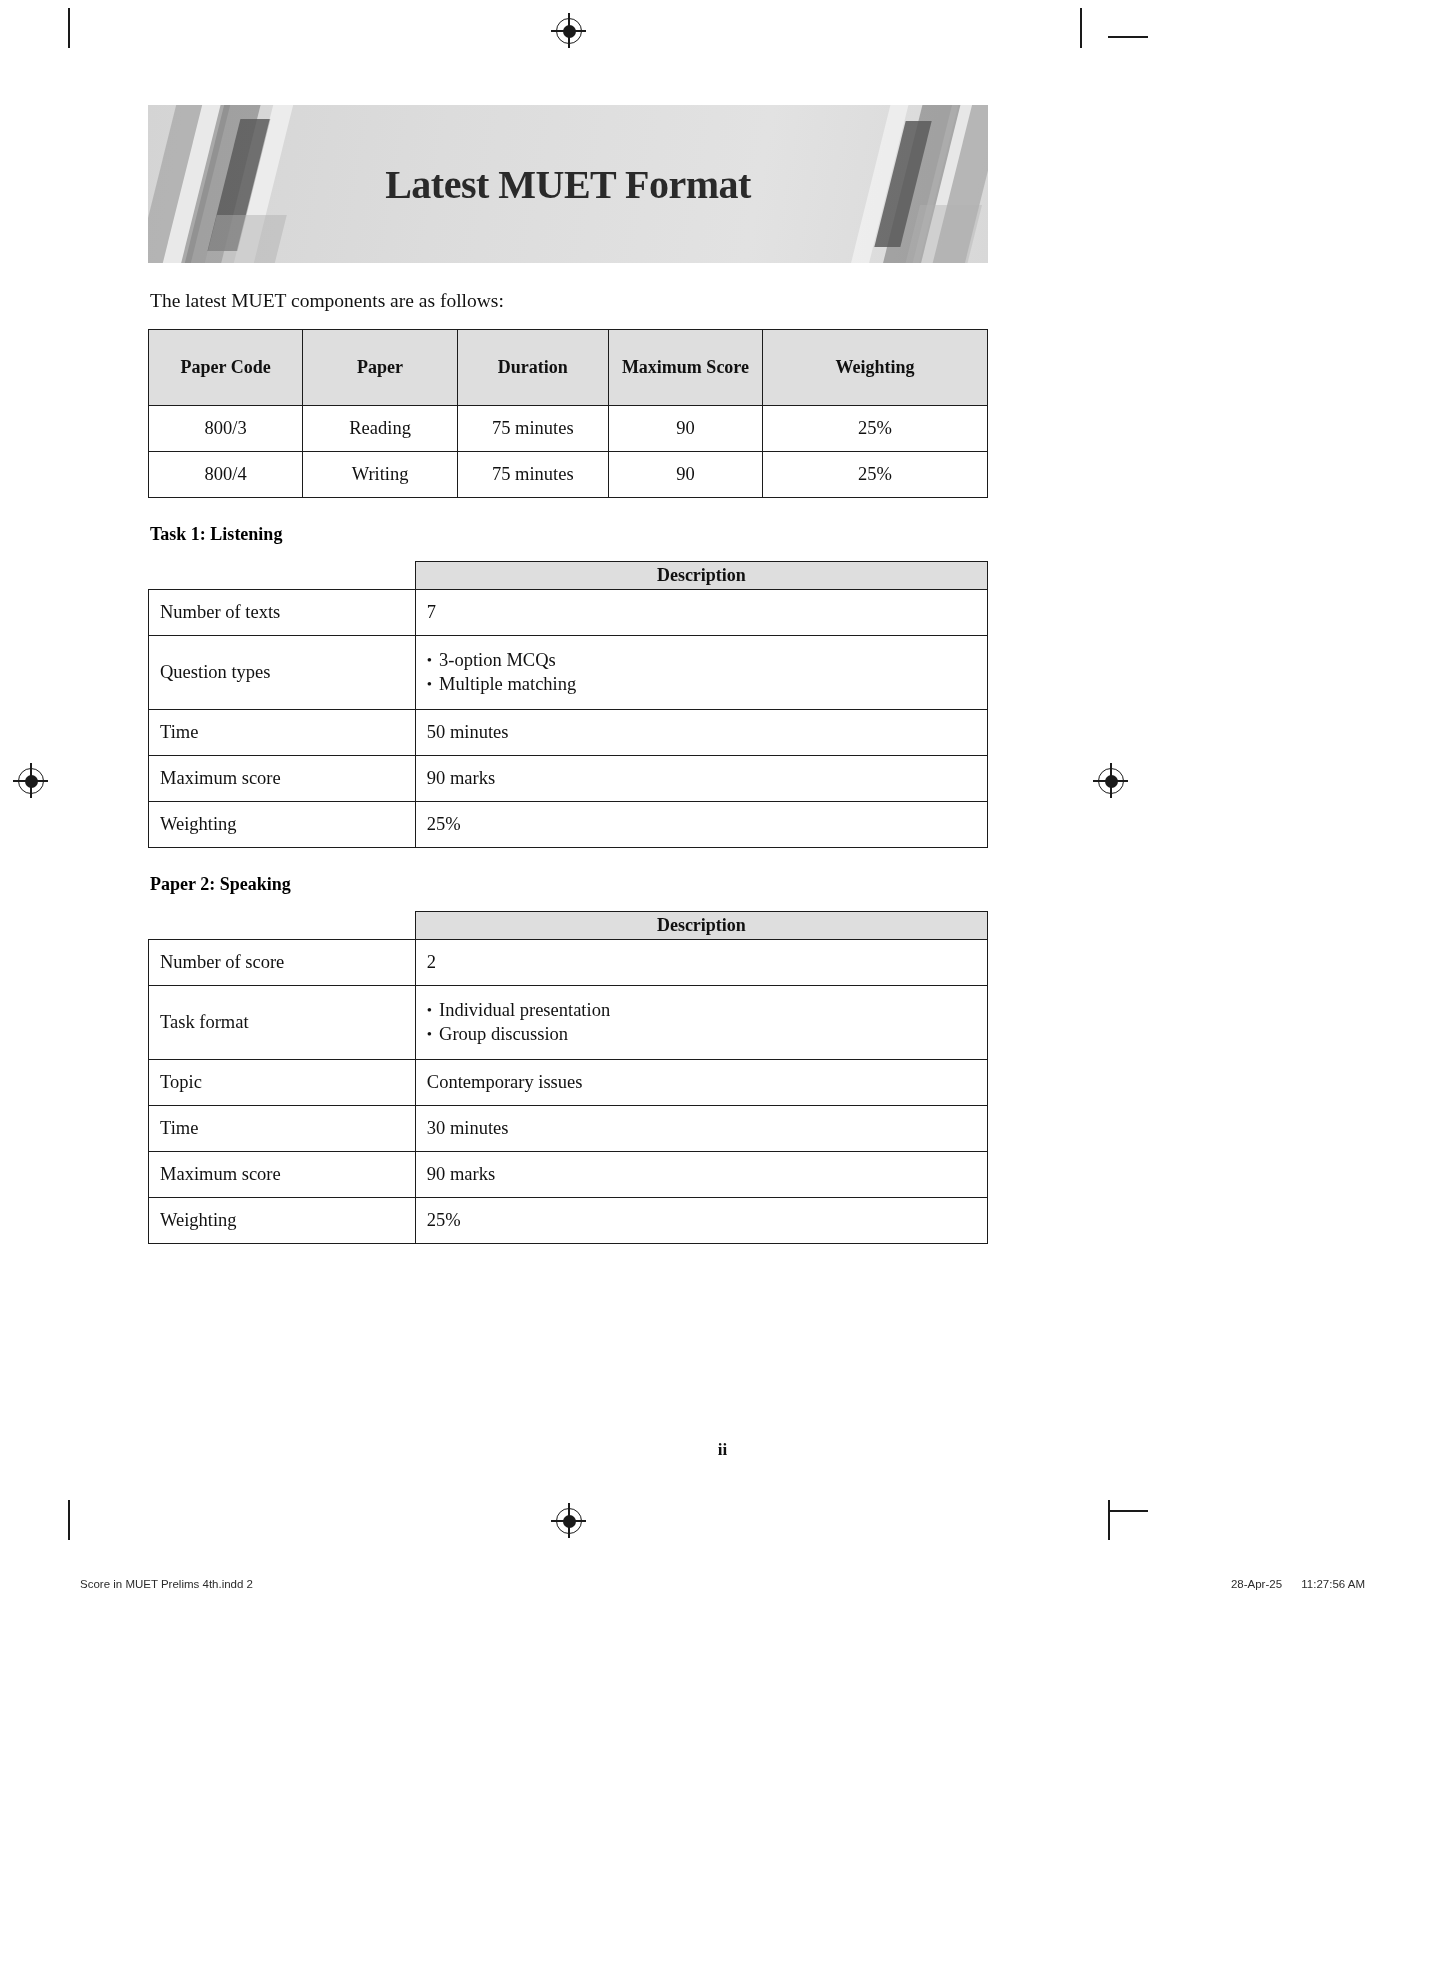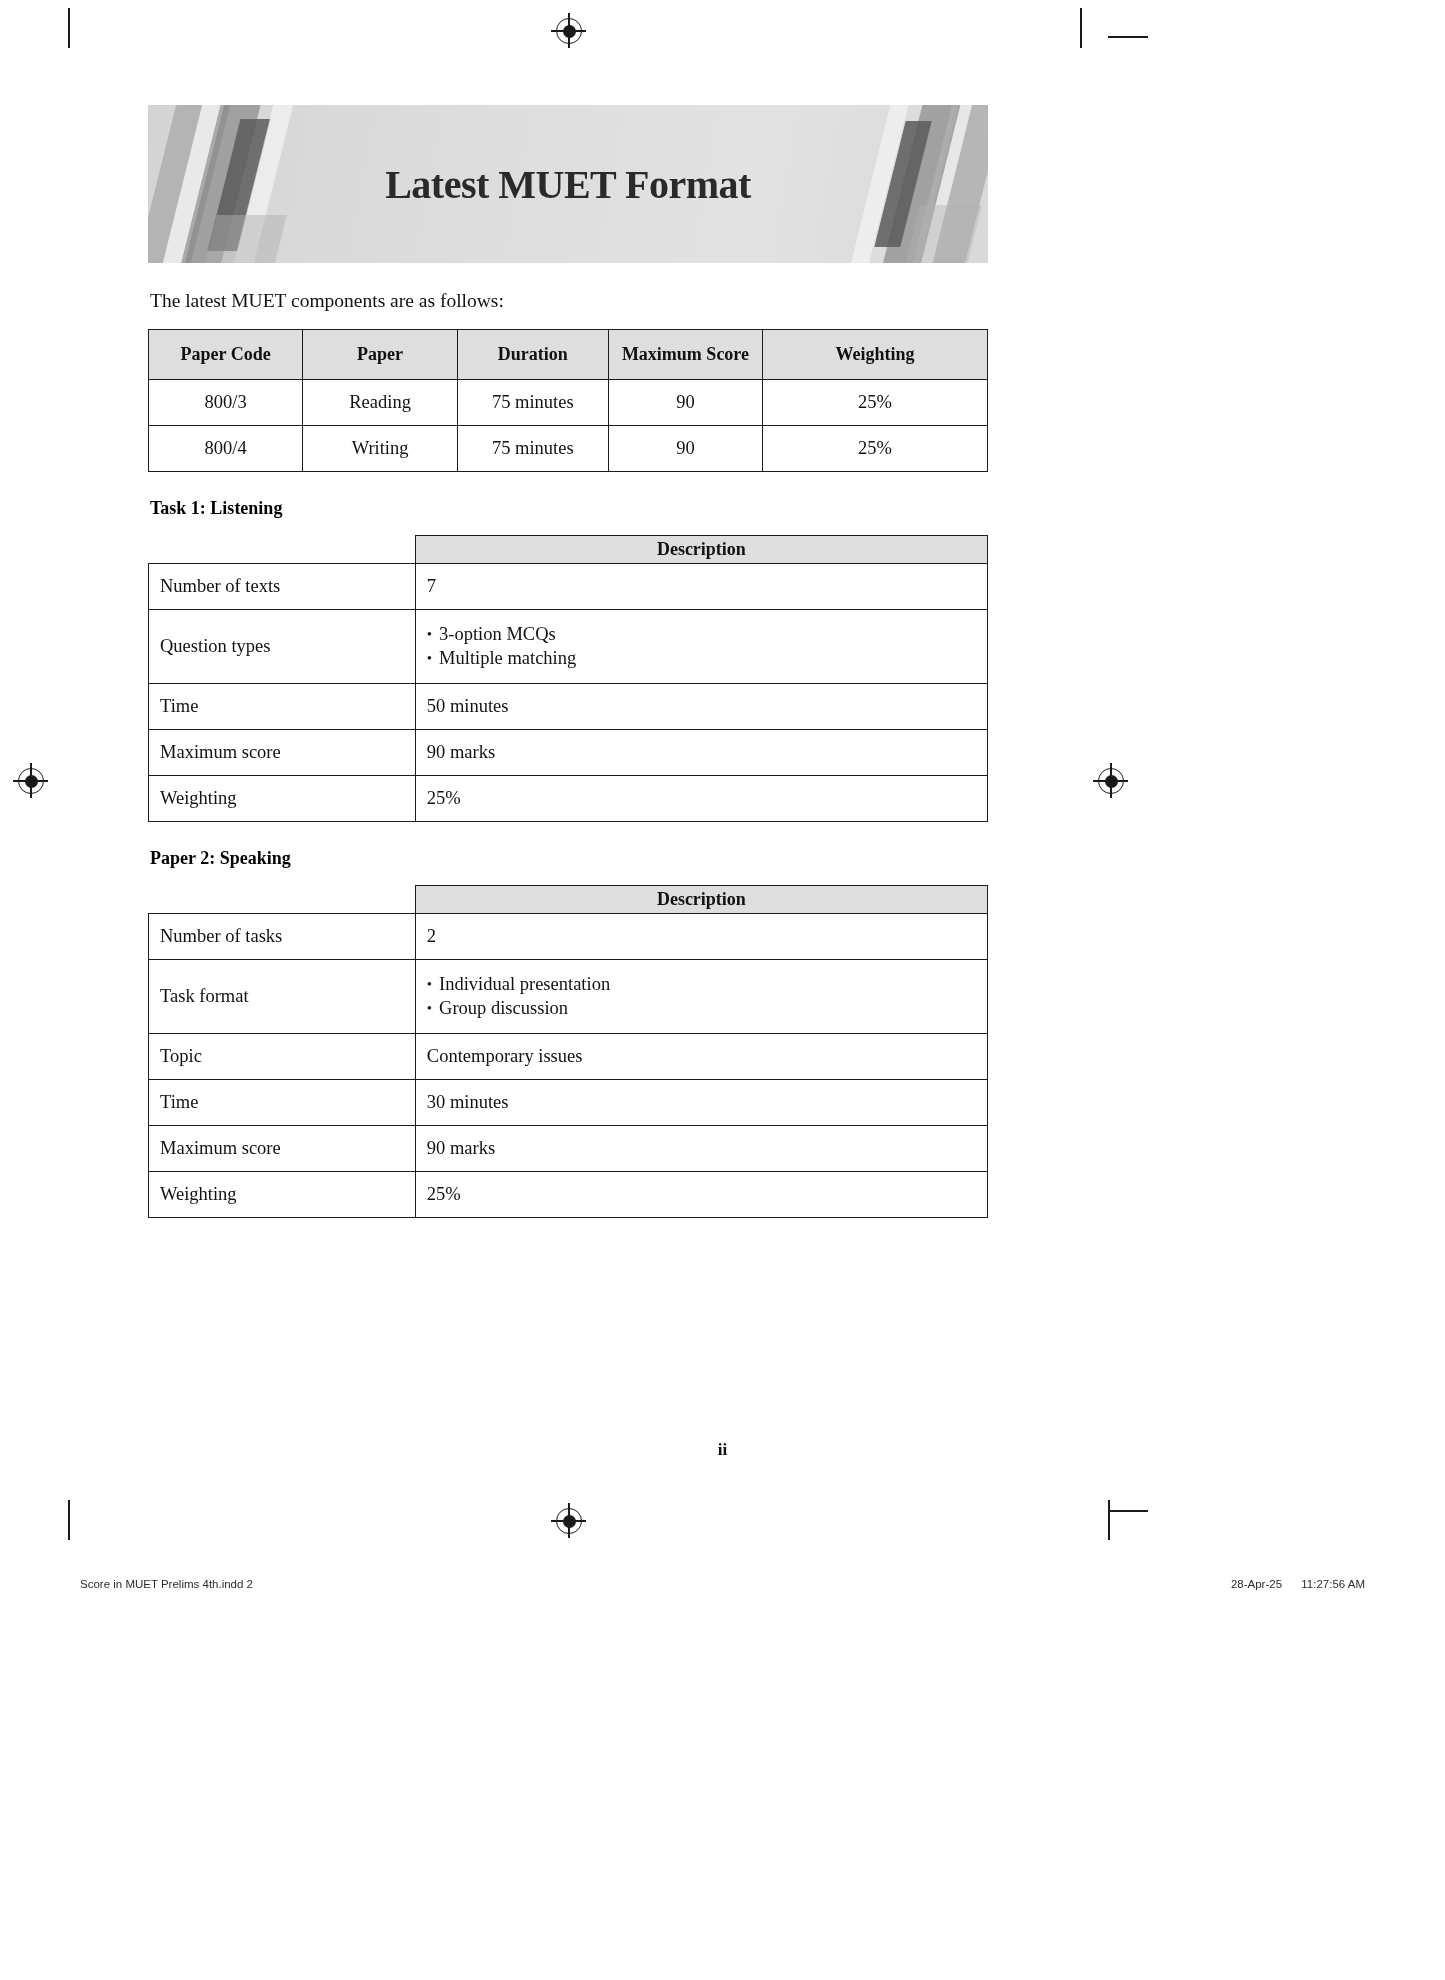--- a/index.html
+++ b/index.html
@@ -102,21 +102,21 @@
   .components-table td, .components-table th {
     text-align: center;
     font-size: 18.5px;
     color: #111;
     padding: 12px 4px;
   }
   .components-table thead th {
     background: #dedede;
     font-weight: bold;
     font-size: 18px;
-    padding: 14px 4px;
+    padding: 27px 4px;
   }
   .components-table colgroup col.c1 { width: 18.4%; }
   .components-table colgroup col.c2 { width: 18.4%; }
   .components-table colgroup col.c3 { width: 18.0%; }
   .components-table colgroup col.c4 { width: 18.4%; }
   .components-table colgroup col.c5 { width: 26.8%; }
 
   
   .paper-table colgroup col.k { width: 31.8%; }
   .paper-table colgroup col.v { width: 68.2%; }
@@ -301,21 +301,21 @@
         <col class="v">
       </colgroup>
     <thead>
       <tr>
         <th class="blank"></th>
         <th class="desc">Description</th>
       </tr>
     </thead>
     <tbody>
       <tr>
-        <td class="key">Number of tasks</td>
+        <td class="key">Number of score</td>
         <td class="val">2</td>
       </tr>
       <tr>
         <td class="key">Task format</td>
         <td class="val">
           <ul>
             <li>Individual presentation</li>
             <li>Group discussion</li>
           </ul>
         </td>

